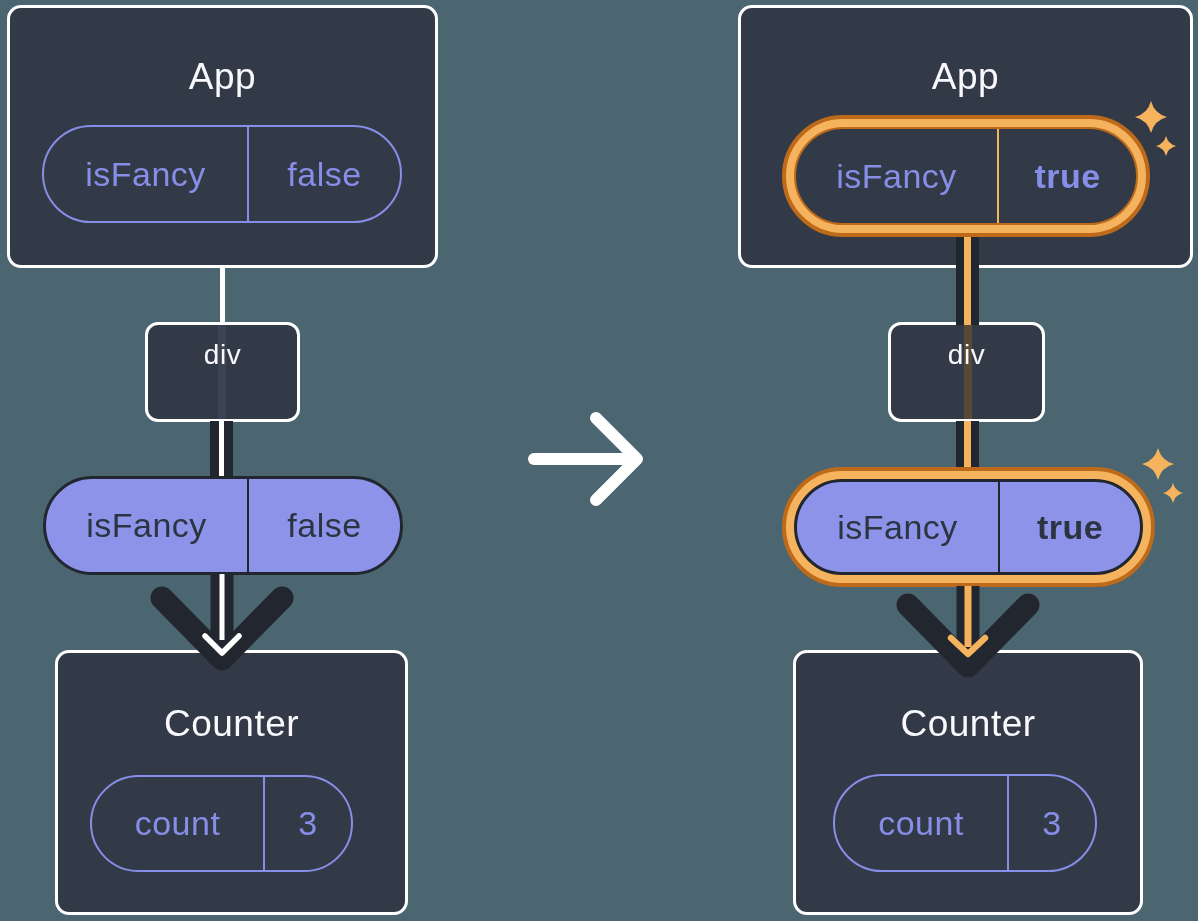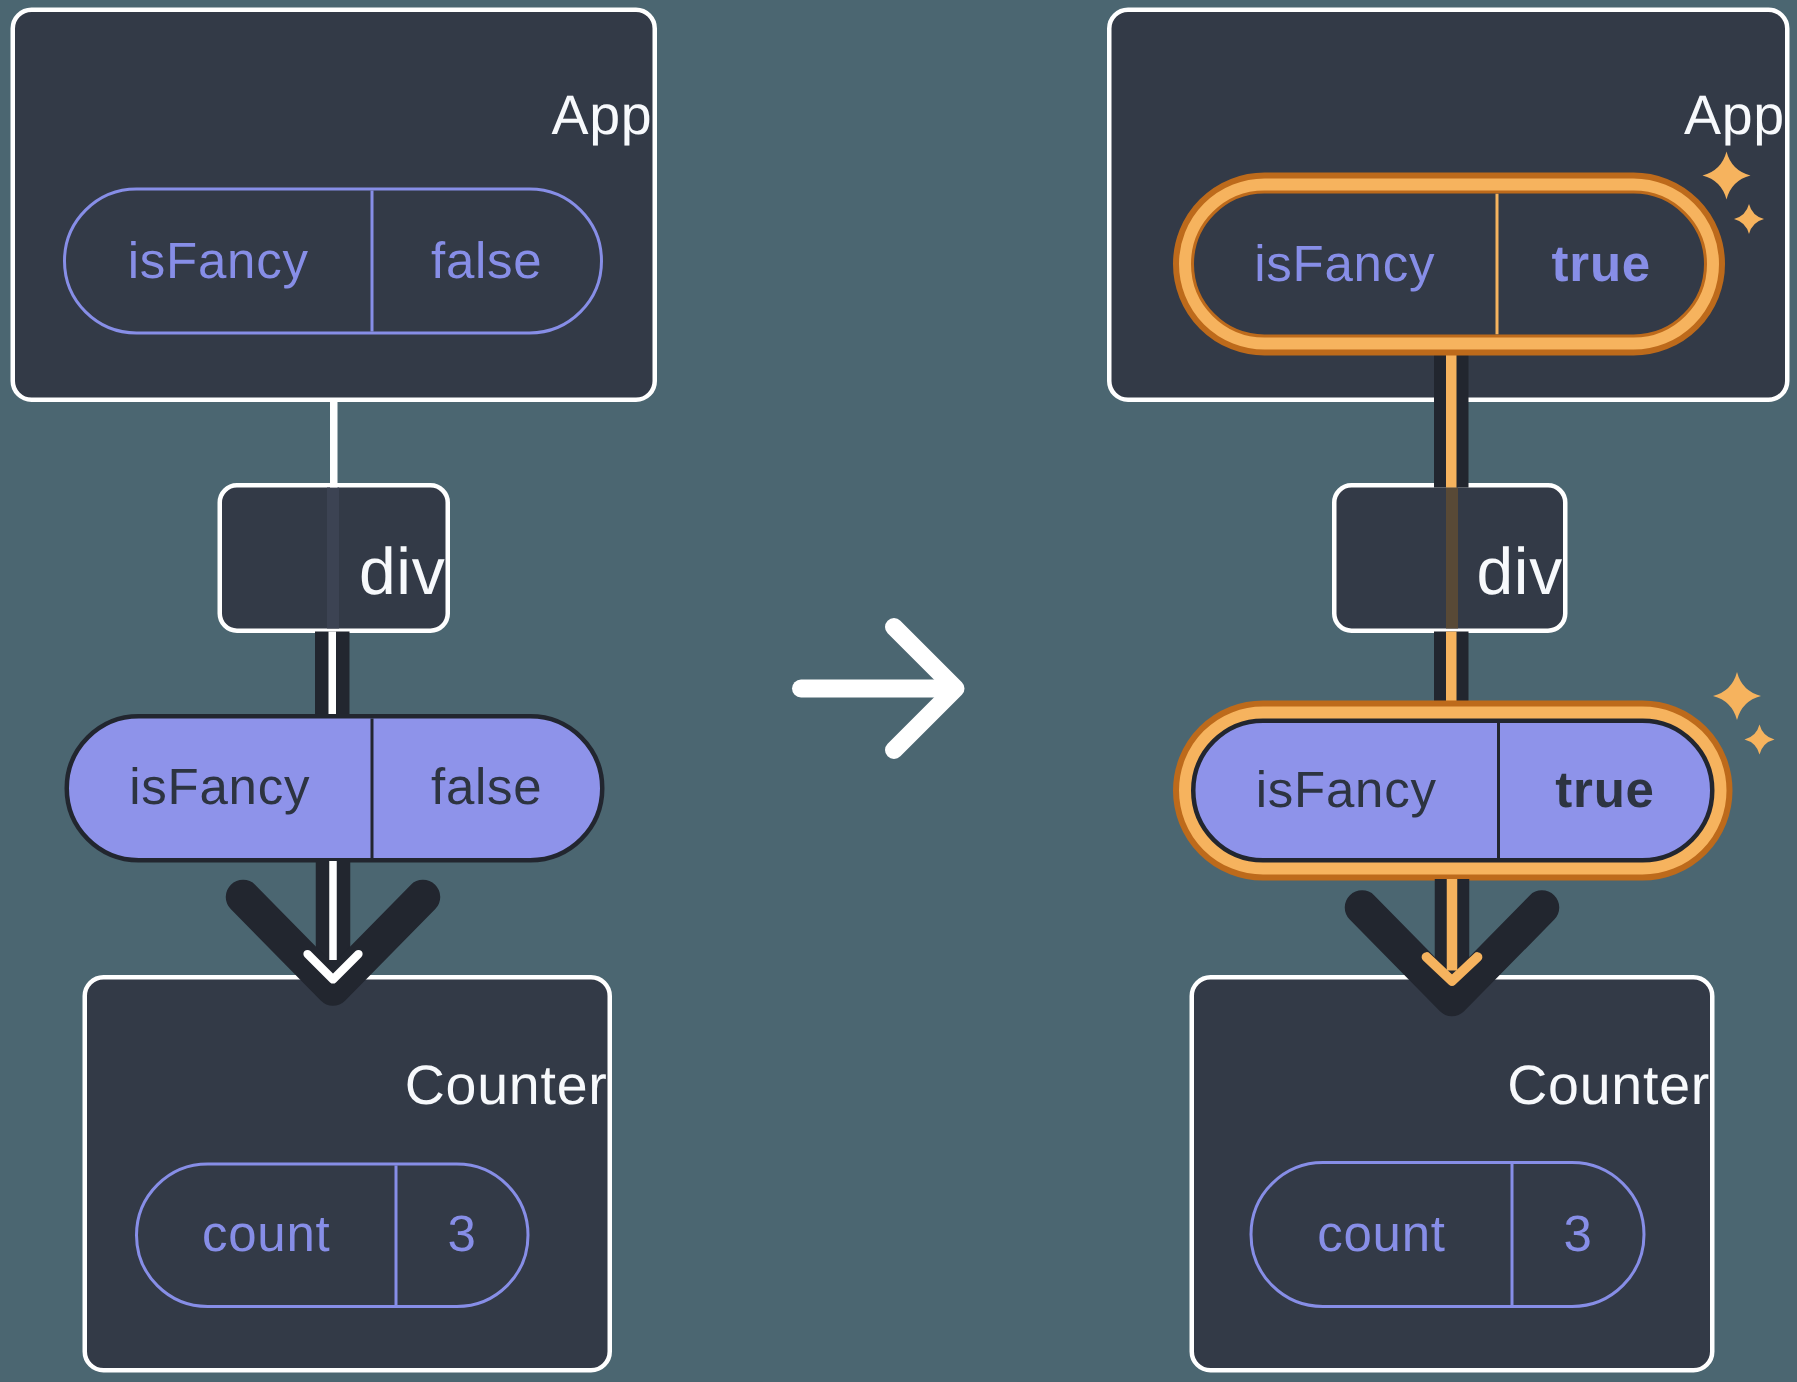--- a/index.html
+++ b/index.html
@@ -8,24 +8,24 @@
     --orange:#F6B35E; --orangeDeep:#BD6A1B; --fadedLeft:#3C4353; --fadedRight:#584936;
     --title:#F7F9FC;
   }
   html,body{margin:0;padding:0;}
   body{font-family:"Liberation Sans", sans-serif; background:var(--bg);}
   .canvas{position:relative; width:1198px; height:921px; background:var(--bg); overflow:hidden;}
 
   
   .card{position:absolute; background:var(--card); border:3px solid var(--cardBorder);
         border-radius:14px; box-sizing:border-box; z-index:1;}
-  .card .title{position:absolute; left:0; right:0; text-align:right; color:var(--title);
+  .card .title{position:absolute; left:0; right:0; text-align:center; color:var(--title);
         font-weight:500; letter-spacing:.5px;}
   .title.big{top:48px; font-size:37px;}
-  .title.small{top:32px; font-size:44px;}
+  .title.small{top:14px; font-size:28px;}
 
   
   .faded{position:absolute; top:0; bottom:0; width:8px;}
 
   
   .pill{position:absolute; display:flex; align-items:stretch; box-sizing:border-box; z-index:3;}
   .pill .cell{display:flex; align-items:center; justify-content:center; font-size:34px; letter-spacing:.5px;}
   .pill .vdiv{width:2px;}
   .pill.outline{background:transparent; border:2px solid var(--purple); border-radius:50px;}
   .pill.outline .cell{color:var(--purple);}

